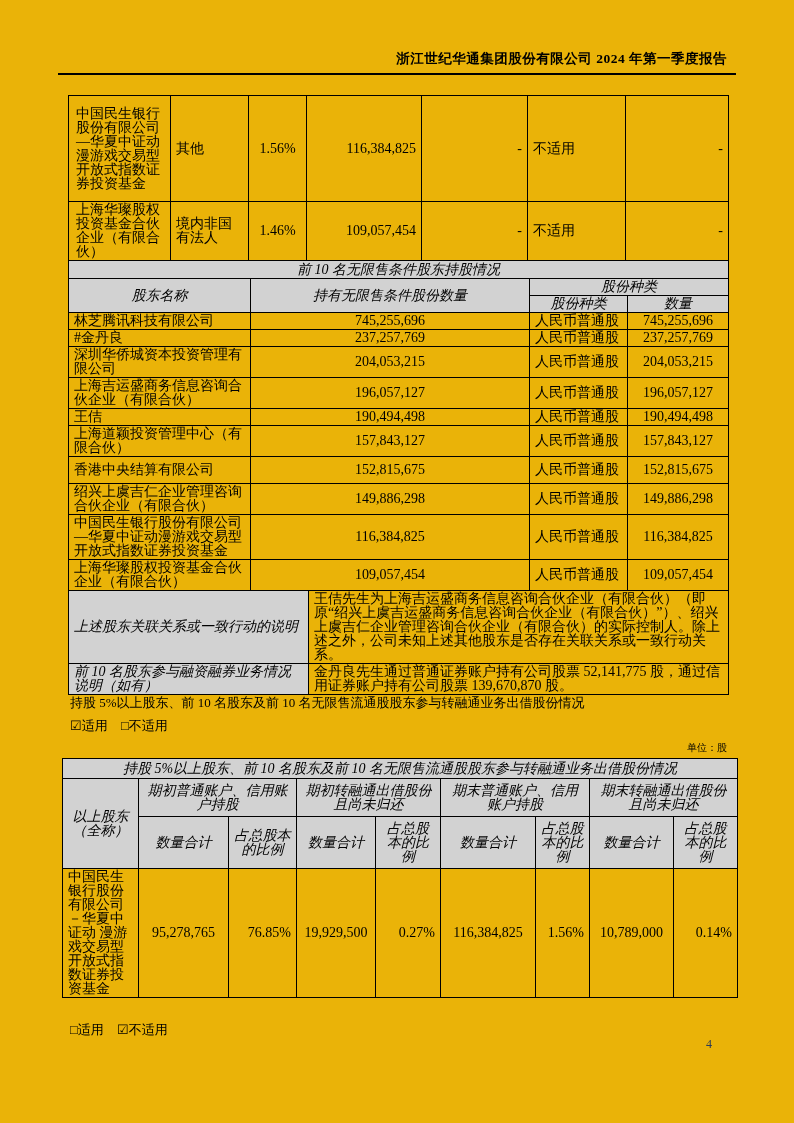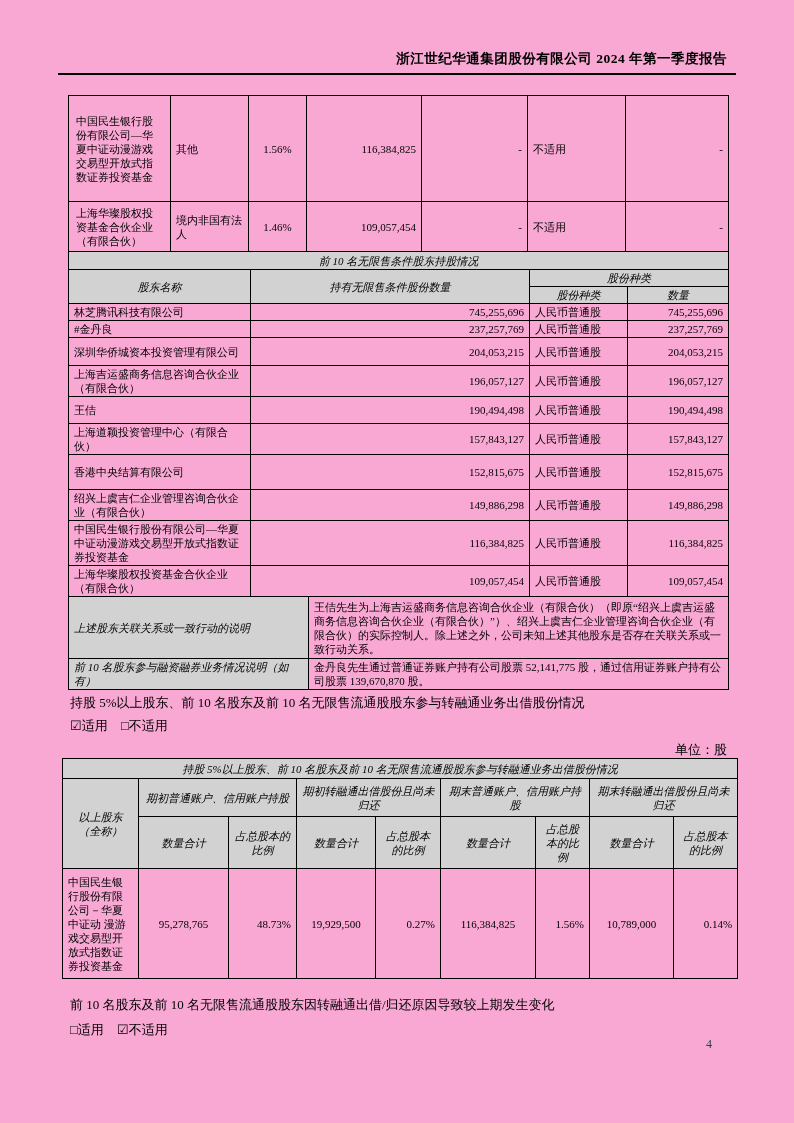--- a/index.html
+++ b/index.html
@@ -1,45 +1,45 @@
 <!DOCTYPE html>
 <html><head>
 <meta charset="utf-8">
 <style>
   * { margin:0; padding:0; box-sizing:border-box; }
   html,body { background:#ffffff; }
   .page {
-    position:relative; width:794px; height:1123px; background:#f9a8d4;
+    position:relative; width:794px; height:1123px; background:#eab308;
     font-family:"Liberation Serif","DejaVu Serif",serif;
     color:#000; overflow:hidden;
   }
   .report-header {
     position:absolute; top:50px; left:0; right:67px;
     text-align:right; font-size:13.5px; font-weight:bold; letter-spacing:.5px;
   }
   .header-rule { position:absolute; top:73px; left:58px; width:678px; height:2px; background:#000; }
 
   table.t { border-collapse:collapse; table-layout:fixed; width:660px;
-            font-size:11px; line-height:14px; }
+            font-size:14px; line-height:14px; }
   table.t td { border:1px solid #000; padding:1px 5px; vertical-align:middle;
                word-break:break-all; overflow:hidden; }
   td.gray { background:#d2d2d2;font-style:italic; }
   td.al { text-align:left; }
   td.ac { text-align:center; }
-  td.ar { text-align:right;margin-left:28px; }
+  td.ar { text-align:center;margin-left:28px; }
   td.arp { text-align:right; padding-right:8px; }
 
   .tables-stack { position:absolute; top:95px; left:68px; width:660px; }
   table.t2 { margin-top:-1px; }
   table.t1 td.name { padding-left:7px; padding-right:8px; }
 
   .text-line { position:absolute; left:70px; font-size:13px; }
   .lending-line { top:694px; }
   .checkline1 { top:717px; }
-  .unit-line { position:absolute; top:741px; right:67px; font-size:13px; text-align:right; }
+  .unit-line { position:absolute; top:741px; right:67px; font-size:10px; text-align:right; }
   .change-line { top:996px; }
   .checkline2 { top:1021px; }
   .check-gap { margin-left:10px; }
 
   table.t3 { position:absolute; top:758px; left:62px; width:675px; }
   .page-number { position:absolute; top:1037px; left:706px; font-size:12px; color:#2b3a55; }
 </style>
 </head>
 <body>
 
@@ -122,33 +122,33 @@
         <td class="al">人民币普通股</td>
         <td class="ar">204,053,215</td>
       </tr>
       <tr>
         <td class="al" style="height:28px">上海吉运盛商务信息咨询合伙企业（有限合伙）</td>
         <td colspan="2" class="ar">196,057,127</td>
         <td class="al">人民币普通股</td>
         <td class="ar">196,057,127</td>
       </tr>
       <tr>
-        <td class="al" style="height:27px">王佶</td>
+        <td class="al" style="height:17px">王佶</td>
         <td colspan="2" class="ar">190,494,498</td>
         <td class="al">人民币普通股</td>
         <td class="ar">190,494,498</td>
       </tr>
       <tr>
         <td class="al" style="height:28px">上海道颖投资管理中心（有限合伙）</td>
         <td colspan="2" class="ar">157,843,127</td>
         <td class="al">人民币普通股</td>
         <td class="ar">157,843,127</td>
       </tr>
       <tr>
-        <td class="al" style="height:35px">香港中央结算有限公司</td>
+        <td class="al" style="height:27px">香港中央结算有限公司</td>
         <td colspan="2" class="ar">152,815,675</td>
         <td class="al">人民币普通股</td>
         <td class="ar">152,815,675</td>
       </tr>
       <tr>
         <td class="al" style="height:28px">绍兴上虞吉仁企业管理咨询合伙企业（有限合伙）</td>
         <td colspan="2" class="ar">149,886,298</td>
         <td class="al">人民币普通股</td>
         <td class="ar">149,886,298</td>
       </tr>
@@ -213,31 +213,30 @@
       <td class="gray ac">数量合计</td>
       <td class="gray ac">占总股本的比例</td>
       <td class="gray ac">数量合计</td>
       <td class="gray ac">占总股本的比例</td>
       <td class="gray ac">数量合计</td>
       <td class="gray ac">占总股本的比例</td>
     </tr>
     <tr>
       <td class="al" style="height:110px">中国民生银行股份有限公司－华夏中证动 漫游戏交易型开放式指数证券投资基金</td>
       <td class="ac">95,278,765</td>
-      <td class="arp">48.73%</td>
+      <td class="arp">76.85%</td>
       <td class="ac">19,929,500</td>
       <td class="arp">0.27%</td>
       <td class="ac">116,384,825</td>
       <td class="arp">1.56%</td>
       <td class="ac">10,789,000</td>
       <td class="arp">0.14%</td>
     </tr>
   </tbody>
     </table>
 
-  <div class="text-line change-line">前 10 名股东及前 10 名无限售流通股股东因转融通出借/归还原因导致较上期发生变化</div>
   <div class="text-line checkline2">
     <span>□适用</span>
     <span class="check-gap">☑不适用</span>
   </div>
 
   <div class="page-number">4</div>
 </div>
 
 </body></html>

